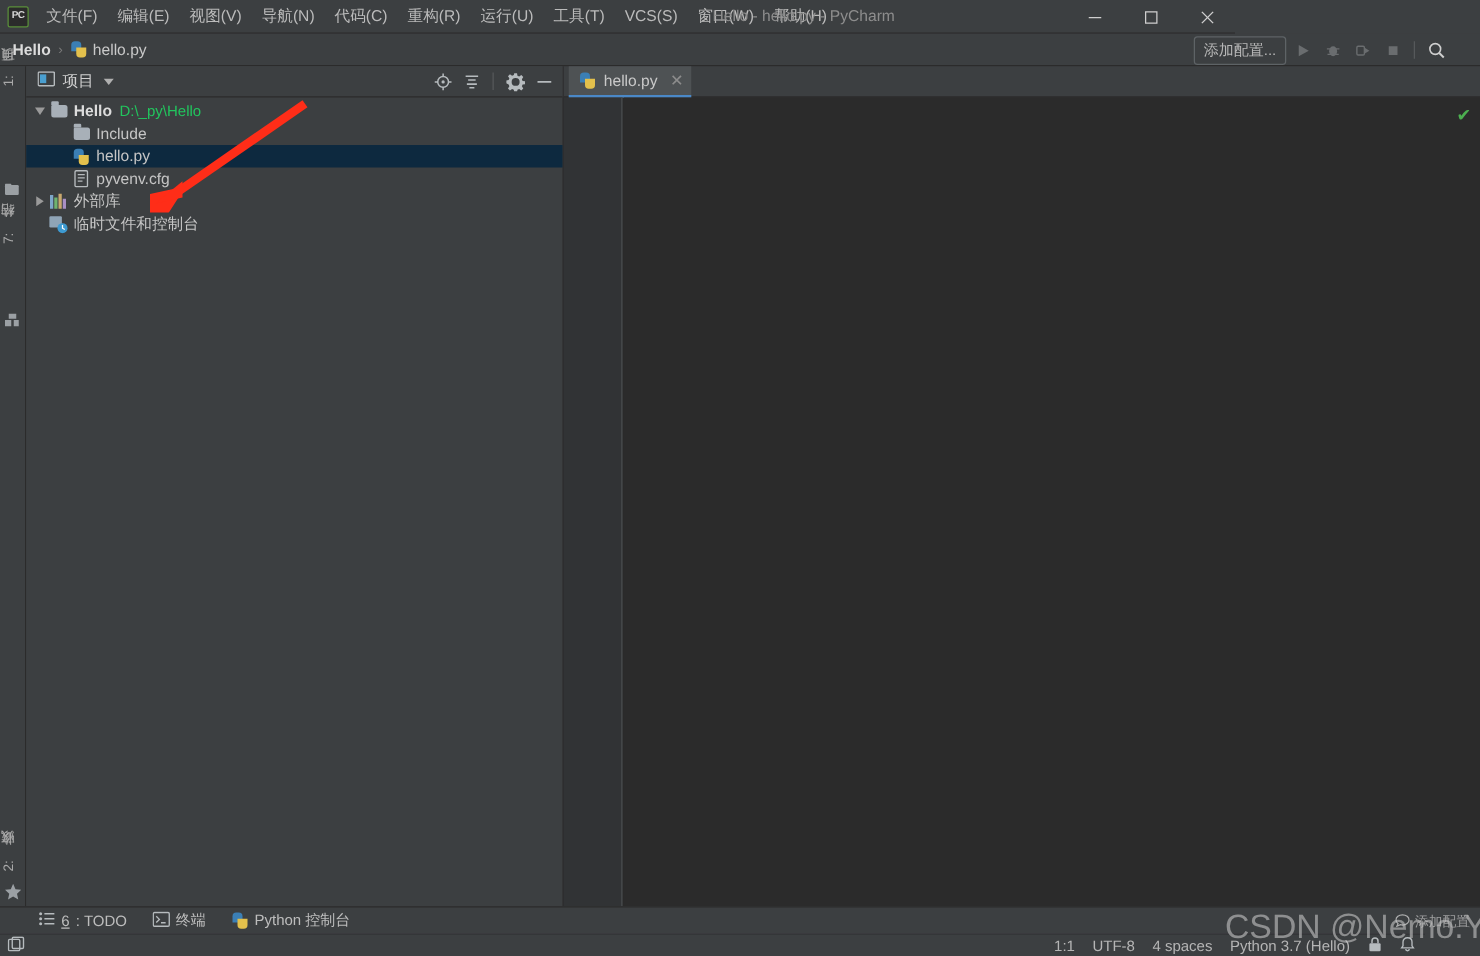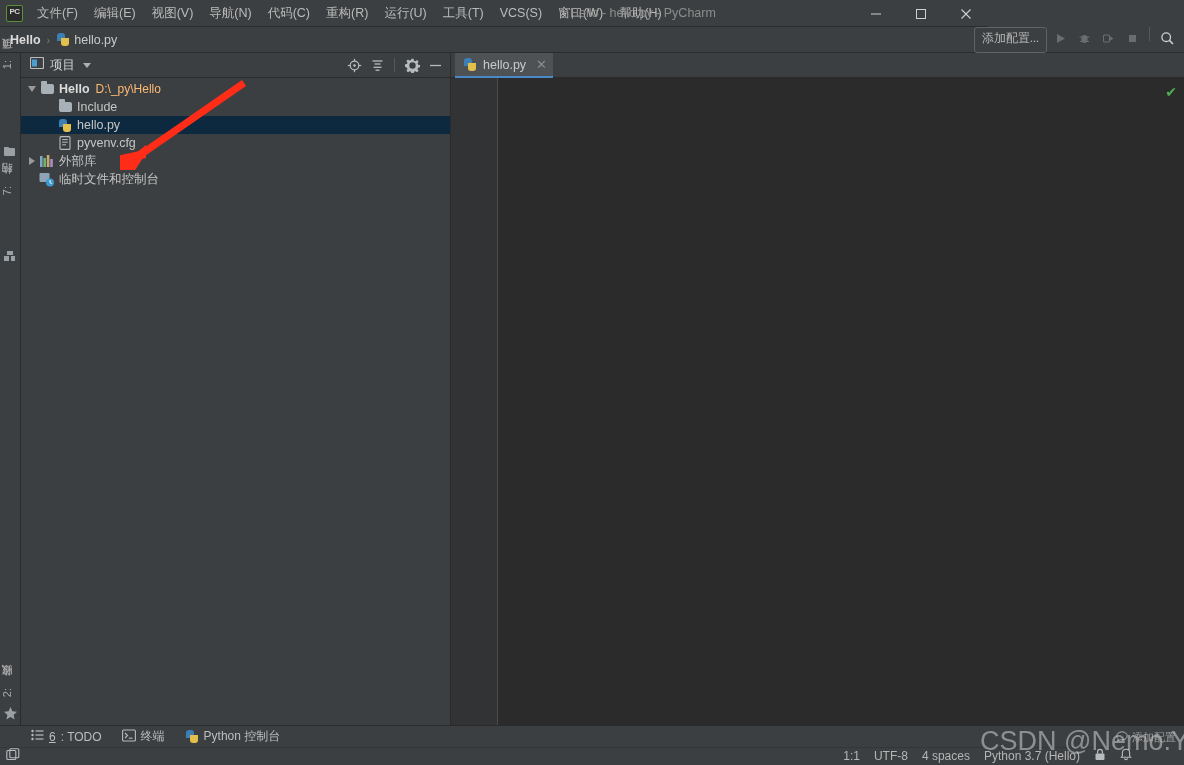--- a/index.html
+++ b/index.html
@@ -56,21 +56,21 @@
     background: #3c3f41; display: flex; align-items: center;
     border-bottom: 1px solid #2b2b2b;
   }
   .crumbs { display: flex; align-items: center; padding-left: 10px; gap: 4px; }
   .crumb { font-size: 12.5px; color: #c9c9c9; }
   .crumb.bold { font-weight: bold; color: #dcdcdc; }
   .crumb-sep { color: #7a7a7a; font-size: 11px; padding: 0 2px; }
 
   .run-tools {
     position: absolute; right: 0; top: 0; height: 26px;
-    display: flex; gap: 2px; padding-right: 6px; font-family: Liberation Serif, serif;
+    display: flex; align-items: center; gap: 2px; padding-right: 24px;
   }
   .config-btn {
     border: 1px solid #5e6366; border-radius: 3px;
     padding: 2px 7px; font-size: 12px; color: #b8b8b8;
     background: #3c3f41; white-space: nowrap;
   }
   .tool-ico {
     width: 22px; height: 22px; display: flex;
     align-items: center; justify-content: center;
   }
@@ -124,21 +124,21 @@
   }
   .tree-row.selected { background: #0d293f; }
   .tree-row .arrow {
     width: 14px; display: flex; align-items: center; justify-content: center;
     flex: 0 0 14px;
   }
   .arrow-right { width:0;height:0;border-top:4px solid transparent;border-bottom:4px solid transparent;border-left:6px solid #9a9a9a; }
   .arrow-down  { width:0;height:0;border-left:4px solid transparent;border-right:4px solid transparent;border-top:6px solid #9a9a9a; }
   .tree-row .ico { width: 16px; flex: 0 0 16px; display:flex; align-items:center; justify-content:center; margin-right: 4px; }
   .node-label.bold { font-weight: bold; color: #dcdcdc; }
-  .node-path { color: #fdba74; margin-left: 6px; font-size: 12px; }
+  .node-path { color: #22c55e; margin-left: 6px; font-size: 12px; }
 
   
   .folder {
     width: 13px; height: 10px; background: #a8b0b8;
     border-radius: 1px 2px 2px 2px; position: relative;
   }
   .folder::before {
     content: ""; position: absolute; left: 0; top: -3px;
     width: 6px; height: 3px; background: #a8b0b8; border-radius: 1px 1px 0 0;
   }
@@ -193,21 +193,21 @@
   }
   .bb-item {
     display: flex; align-items: center; gap: 5px;
     padding: 0 10px; font-size: 12px; color: #bdbdbd; white-space: nowrap;
   }
   .bb-item .u { text-decoration: underline; }
 
   
   .statusbar {
     position: absolute; left: 0; top: 747px; width: 1140px; height: 18px;
-    background: #3c3f41; display: flex; align-items: flex-start;
+    background: #3c3f41; display: flex; align-items: center;
     border-top: 1px solid #343638;
   }
   .status-left { padding-left: 6px; display:flex; align-items:center; }
   .status-right {
     margin-left: auto; display: flex; align-items: center;
     gap: 14px; padding-right: 8px; font-size: 12px; color: #b5b5b5;
     white-space: nowrap;
   }
 
   

